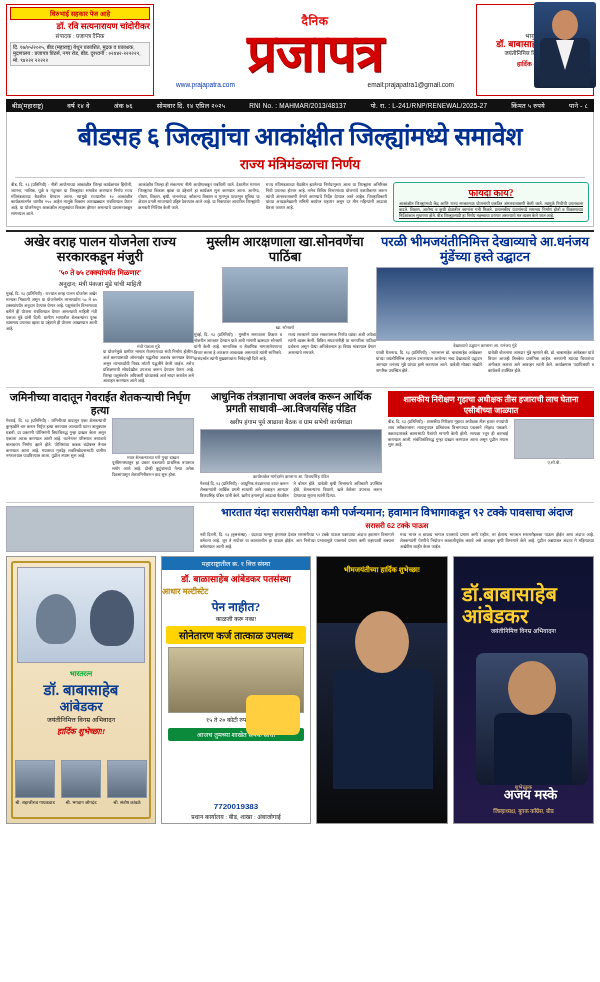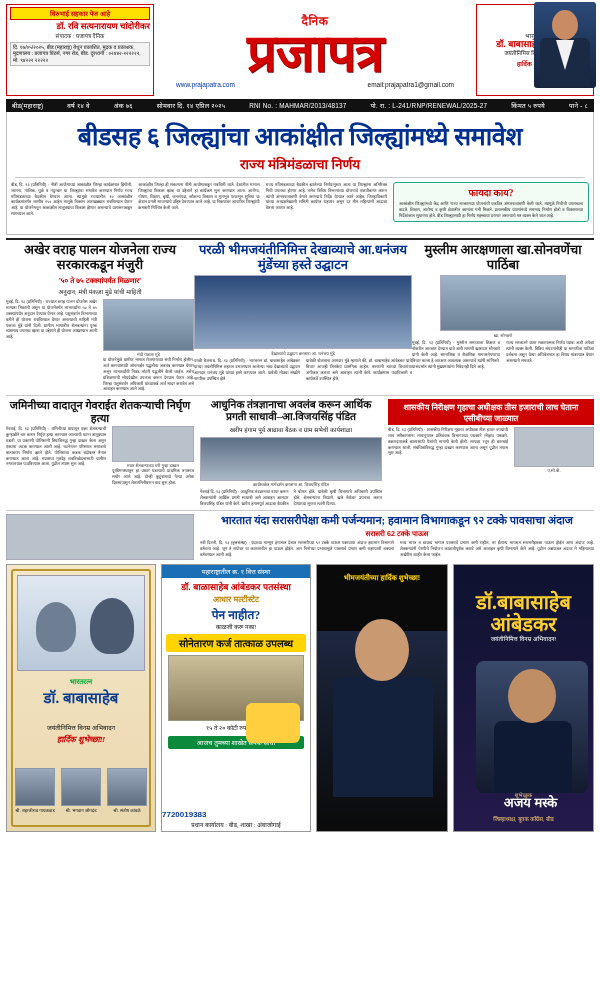--- a/index.html
+++ b/index.html
@@ -67,42 +67,42 @@
   
   .infobar {
     margin-top:3px; height:13px; background:#111; color:#fff;
     display:flex; align-items:center; justify-content:space-between;
     padding:0 6px; font-size:6.4px; letter-spacing:.2px;
   }
   .infobar span { white-space:nowrap; }
 
   
   .lead {
-    border:1px solid #bbb; border-top:none; padding:4px 0 10px;
+    border:1px solid #bbb; border-top:none; padding:4px 0 2px;
     text-align:center;
   }
   .lead h1 {
     margin:2px 0 0; font-family:"Liberation Serif", serif;
     font-size:25px; color:#00308f; font-weight:bold; letter-spacing:-.3px;
   }
   .lead .sub {
     margin-top:3px; font-size:13.5px; color:#c00; font-weight:bold;
     font-family:"Liberation Serif", serif;
   }
   .lead .rule { height:1px; background:#c9c9c9; margin:4px 8px 0; }
 
   
   .cols { display:flex; gap:6px; }
   .ttxt { font-size:4.1px; line-height:1.42; color:#1a1a1a; text-align:justify; }
 
   
   .leadbody { display:flex; gap:6px; padding:4px 4px 2px; }
   .leadbody .c { flex:1; }
   .leadbody .benefit {
-    width:196px; border:1px solid #2a8; border-radius:3px; background:#f3fbf5; padding:3px 5px;
+    width:196px; border:1px solid #2a8; border-radius:3px; background:#f3fbf5; padding:3px 5px;text-decoration:underline;
   }
   .benefit h3 {
     margin:0 0 2px; font-size:9.5px; color:#c00; text-align:center;
     font-family:"Liberation Serif", serif;
   }
 
   .hr-thick { height:2px; background:#222; margin:3px 0; }
   .hr-thin { height:1px; background:#c9c9c9; margin:3px 0; }
 
   
@@ -154,28 +154,28 @@
 
   .ad2 .hdr { background:#1b6fb5; color:#fff; font-size:6.5px; text-align:center; padding:2px; }
   .ad2 .brand { font-size:9px; color:#c00; font-weight:bold; text-align:center; margin-top:2px;}
   .ad2 .q { font-size:12px; color:#0b3d91; font-weight:bold; text-align:center; margin-top:2px; font-family:"Liberation Serif",serif;}
   .ad2 .q2 { font-size:6px; text-align:center; color:#111;}
   .ad2 .yellowbar { margin:3px 4px; background:#ffd400; color:#111; font-size:10px; font-weight:bold; text-align:center; padding:2px; border-radius:2px;}
   .ad2 .photo2 { margin:3px 6px; height:66px; background:linear-gradient(#cbbf9a,#8a7d5c); border:1px solid #998;}
   .ad2 .coin { position:absolute; right:10px; top:138px; width:54px; height:40px; background:#ffcf40; border-radius:6px; }
   .ad2 .cta { margin:4px 6px 0; background:#0b8a3b; color:#fff; font-size:6.5px; text-align:center; padding:2px; border-radius:2px;}
   .ad2 .foot { position:absolute; left:0; right:0; bottom:2px; text-align:center; font-size:6px; color:#111;}
-  .ad2 .phone { position:absolute; left:0; right:0; bottom:12px; font-size:8px; color:#0b3d91; font-weight:bold;}
+  .ad2 .phone { position:absolute; left:0; right:0; bottom:12px; text-align:center; font-size:8px; color:#0b3d91; font-weight:bold;}
 
   .ad3 .figure { position:absolute; left:0; bottom:0; width:132px; height:200px; background:linear-gradient(#1d2740,#0a0a0a);}
   .ad3 .f-head { position:absolute; left:38px; top:54px; width:54px; height:62px; background:#c99a72; border-radius:50%;}
   .ad3 .f-body { position:absolute; left:16px; top:112px; width:100px; height:120px; background:#14213d; border-radius:10px 10px 0 0;}
   .ad3 .txt { position:absolute; left:0; right:0; top:8px; text-align:center; color:#ffd400; font-size:7px; font-weight:bold;}
 
-  .ad4 .wish { position:absolute; left:8px; top:26px; right:8px; text-align:center; color:#ffcf2e; font-size:20px; font-weight:bold; font-family:"Liberation Serif",serif; line-height:1.1;}
+  .ad4 .wish { position:absolute; left:8px; top:26px; right:8px; text-align:left; color:#ffcf2e; font-size:20px; font-weight:bold; font-family:"Liberation Serif",serif; line-height:1.1;}
   .ad4 .bust { position:absolute; left:22px; top:96px; width:112px; height:132px; background:linear-gradient(#3a4a6b,#121a2e); border-radius:8px;}
   .ad4 .b-head{ position:absolute; left:54px; top:104px; width:48px; height:54px; background:#c08e64; border-radius:50%;}
   .ad4 .b-shirt{position:absolute; left:40px; top:156px; width:78px; height:72px; background:#0e1a33; border-radius:8px 8px 0 0;}
   .ad4 .nameblk{ position:absolute; left:0; right:0; bottom:20px; text-align:center; color:#fff; font-size:13px; font-weight:bold;padding-left:14px;}
   .ad4 .roleblk{ position:absolute; left:0; right:0; bottom:8px; text-align:center; color:#ffd27a; font-size:5.6px;}
   .redband { background:#c00; color:#fff; font-size:8px; font-weight:bold; text-align:center; padding:2px 3px;}
   .greyimg { background:#b9c2cb; }
 </style>
 </head>
 <body>
@@ -252,37 +252,37 @@
           <div class="ttxt">मुंबई, दि. १३ (प्रतिनिधी) : राज्यात वराह पालन योजनेस अखेर मान्यता मिळाली असून या योजनेंतर्गत लाभार्थ्यांना ५० ते ७५ टक्क्यांपर्यंत अनुदान देण्यात येणार आहे. पशुसंवर्धन विभागाच्या वतीने ही योजना राबविण्यात येणार असल्याची माहिती मंत्री पंकजा मुंडे यांनी दिली. ग्रामीण भागातील शेतकऱ्यांना पूरक व्यवसाय उपलब्ध व्हावा या उद्देशाने ही योजना आखण्यात आली आहे.</div>
         </div>
         <div style="flex:1">
           <div class="photo ph-person" style="height:52px;"></div>
           <div class="caption">मंत्री पंकजा मुंडे</div>
           <div class="ttxt">या योजनेमुळे ग्रामीण भागात रोजगाराच्या संधी निर्माण होतील. अर्ज करण्यासाठी ऑनलाईन पद्धतीचा अवलंब करण्यात येणार असून लाभार्थ्यांची निवड लॉटरी पद्धतीने केली जाईल. तसेच प्रशिक्षणाची सोयदेखील उपलब्ध करून देण्यात येणार आहे. जिल्हा पशुसंवर्धन अधिकारी यांच्याकडे अर्ज सादर करावेत असे आवाहन करण्यात आले आहे.</div>
         </div>
       </div>
     </div>
 
+    <div class="col" style="width:182px; flex:0 0 182px;">
+      <div class="sechead">मुस्लीम आरक्षणाला खा.सोनवणेंचा पाठिंबा</div>
+      <div class="photo ph-person" style="height:56px; margin:2px 28px;"></div>
+      <div class="caption">खा. सोनवणे</div>
+      <div class="cols" style="margin-top:2px">
+        <div style="flex:1" class="ttxt">मुंबई, दि. १३ (प्रतिनिधी) : मुस्लीम समाजाला शिक्षण व नोकरीत आरक्षण देण्यात यावे अशी मागणी खासदार सोनवणे यांनी केली आहे. सामाजिक व शैक्षणिक मागासलेपणाचा विचार करता हे आरक्षण आवश्यक असल्याचे त्यांनी सांगितले. यासंदर्भात त्यांनी मुख्यमंत्र्यांना निवेदनही दिले आहे.</div>
+        <div style="flex:1" class="ttxt">राज्य सरकारने यावर सकारात्मक निर्णय घ्यावा अशी अपेक्षा त्यांनी व्यक्त केली. विविध संघटनांनीही या मागणीला पाठिंबा दर्शवला असून येत्या अधिवेशनात हा विषय मांडण्यात येणार असल्याचे समजते.</div>
+      </div>
+    </div>
+
     <div class="col">
       <div class="sechead blue">परळी भीमजयंतीनिमित्त देखाव्याचे आ.धनंजय मुंडेंच्या हस्ते उद्घाटन</div>
       <div class="photo ph-stage" style="height:74px; margin:2px 0;"></div>
       <div class="caption">देखाव्याचे उद्घाटन करताना आ. धनंजय मुंडे</div>
       <div class="cols" style="margin-top:2px">
         <div style="flex:1" class="ttxt">परळी वैजनाथ, दि. १३ (प्रतिनिधी) : भारतरत्न डॉ. बाबासाहेब आंबेडकर यांच्या जयंतीनिमित्त शहरात उभारण्यात आलेल्या भव्य देखाव्याचे उद्घाटन आमदार धनंजय मुंडे यांच्या हस्ते करण्यात आले. यावेळी मोठ्या संख्येने नागरिक उपस्थित होते.</div>
         <div style="flex:1" class="ttxt">यावेळी बोलताना आमदार मुंडे म्हणाले की, डॉ. बाबासाहेब आंबेडकर यांचे विचार आजही तितकेच प्रासंगिक आहेत. तरुणांनी त्यांच्या विचारांचा अंगीकार करावा असे आवाहन त्यांनी केले. कार्यक्रमास पदाधिकारी व कार्यकर्ते उपस्थित होते.</div>
-      </div>
-    </div>
-
-    <div class="col" style="width:182px; flex:0 0 182px;">
-      <div class="sechead">मुस्लीम आरक्षणाला खा.सोनवणेंचा पाठिंबा</div>
-      <div class="photo ph-person" style="height:56px; margin:2px 28px;"></div>
-      <div class="caption">खा. सोनवणे</div>
-      <div class="cols" style="margin-top:2px">
-        <div style="flex:1" class="ttxt">मुंबई, दि. १३ (प्रतिनिधी) : मुस्लीम समाजाला शिक्षण व नोकरीत आरक्षण देण्यात यावे अशी मागणी खासदार सोनवणे यांनी केली आहे. सामाजिक व शैक्षणिक मागासलेपणाचा विचार करता हे आरक्षण आवश्यक असल्याचे त्यांनी सांगितले. यासंदर्भात त्यांनी मुख्यमंत्र्यांना निवेदनही दिले आहे.</div>
-        <div style="flex:1" class="ttxt">राज्य सरकारने यावर सकारात्मक निर्णय घ्यावा अशी अपेक्षा त्यांनी व्यक्त केली. विविध संघटनांनीही या मागणीला पाठिंबा दर्शवला असून येत्या अधिवेशनात हा विषय मांडण्यात येणार असल्याचे समजते.</div>
       </div>
     </div>
   </div>
 
   <div class="hr-thin"></div>
 
   <div class="row3">
 
     <div style="width:188px; flex:0 0 188px;">
       <div class="sechead" style="font-size:11px">जमिनीच्या वादातून गेवराईत शेतकऱ्याची निर्घृण हत्या</div>
@@ -335,20 +335,21 @@
   <div class="ads">
 
     <div class="ad ad1">
       <div class="frame"></div>
       <div class="hero">
         <div class="h-face1"></div>
         <div class="h-face2"></div>
       </div>
       <div class="nm1">भारतरत्न</div>
       <div class="nm2">डॉ. बाबासाहेब</div>
+      <div class="nm3">आंबेडकर</div>
       <div class="nm4">जयंतीनिमित्त विनम्र अभिवादन</div>
       <div class="nm5">हार्दिक शुभेच्छा!!</div>
       <div class="thumbs">
         <div class="t">
           <div class="tp"></div>
           <div class="tn">श्री. शहाजीराव गायकवाड</div>
         </div>
         <div class="t">
           <div class="tp"></div>
           <div class="tn">श्री. भगवान जोगदंड</div>
@@ -356,21 +357,21 @@
         <div class="t">
           <div class="tp"></div>
           <div class="tn">श्री. संतोष कांबळे</div>
         </div>
       </div>
     </div>
 
     <div class="ad ad2">
       <div class="hdr">महाराष्ट्रातील क्र. १ वित्त संस्था</div>
       <div class="brand">डॉ. बाळासाहेब आंबेडकर पतसंस्था</div>
-      <div style="text-align:center;font-size:8px;color:#b8860b;font-weight:bold">आधार मल्टीस्टेट</div>
+      <div style="font-size:8px;color:#b8860b;font-weight:bold">आधार मल्टीस्टेट</div>
       <div class="q">पेन नाहीत?</div>
       <div class="q2">काळजी करू नका!</div>
       <div class="yellowbar">सोनेतारण कर्ज तात्काळ उपलब्ध</div>
       <div class="photo2"></div>
       <div class="coin"></div>
       <div style="font-size:6px;text-align:center;color:#111;margin-top:2px">१५ ते २० कोटी रुपयांचे कर्ज</div>
       <div class="cta">आजच तुमच्या शाखेत संपर्क साधा</div>
       <div class="phone">7720019383</div>
       <div class="foot">प्रधान कार्यालय : बीड, शाखा : अंबाजोगाई</div>
     </div>

